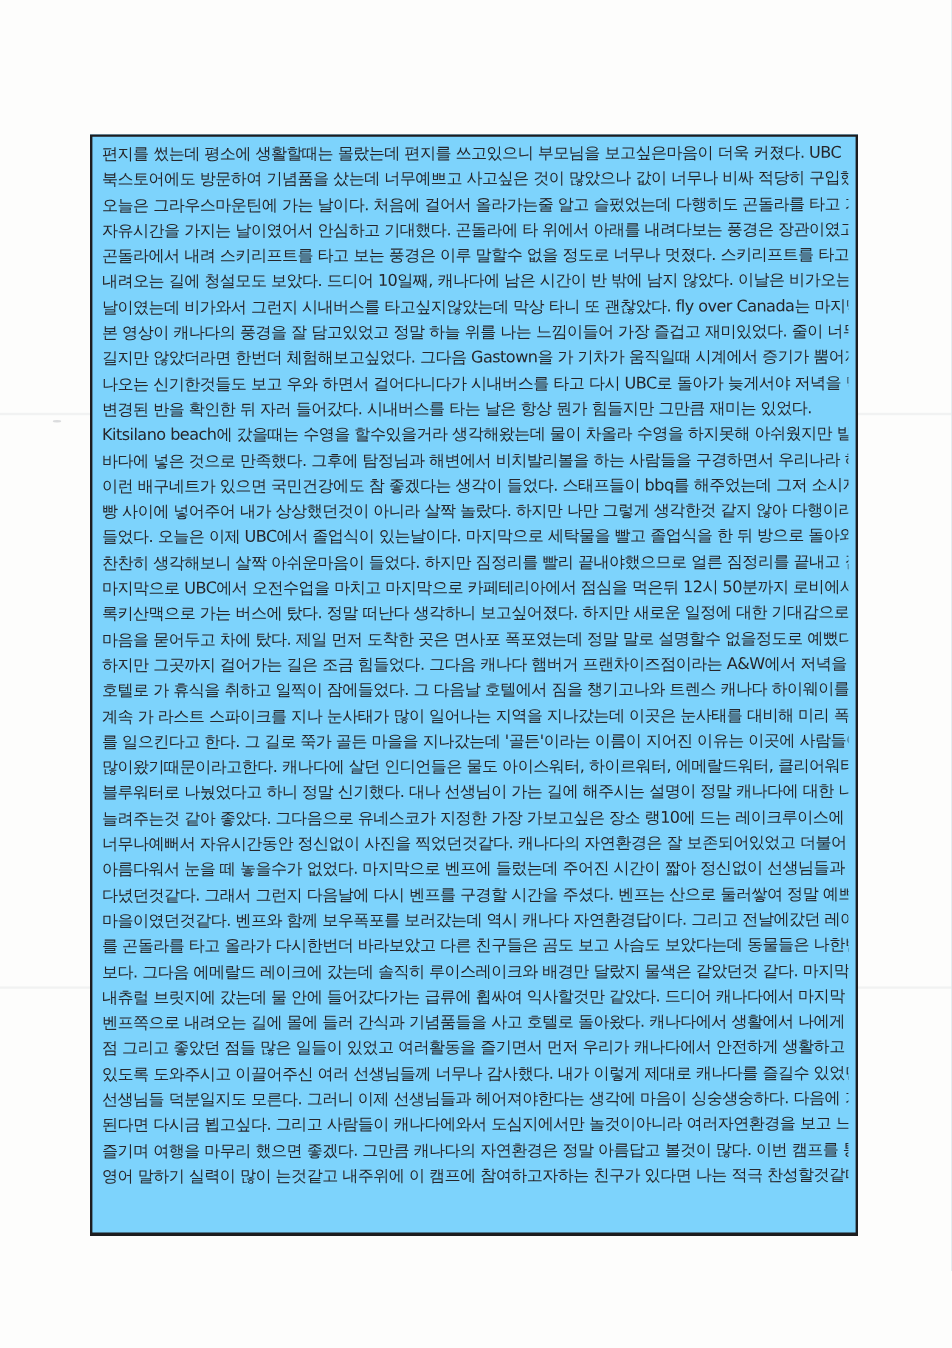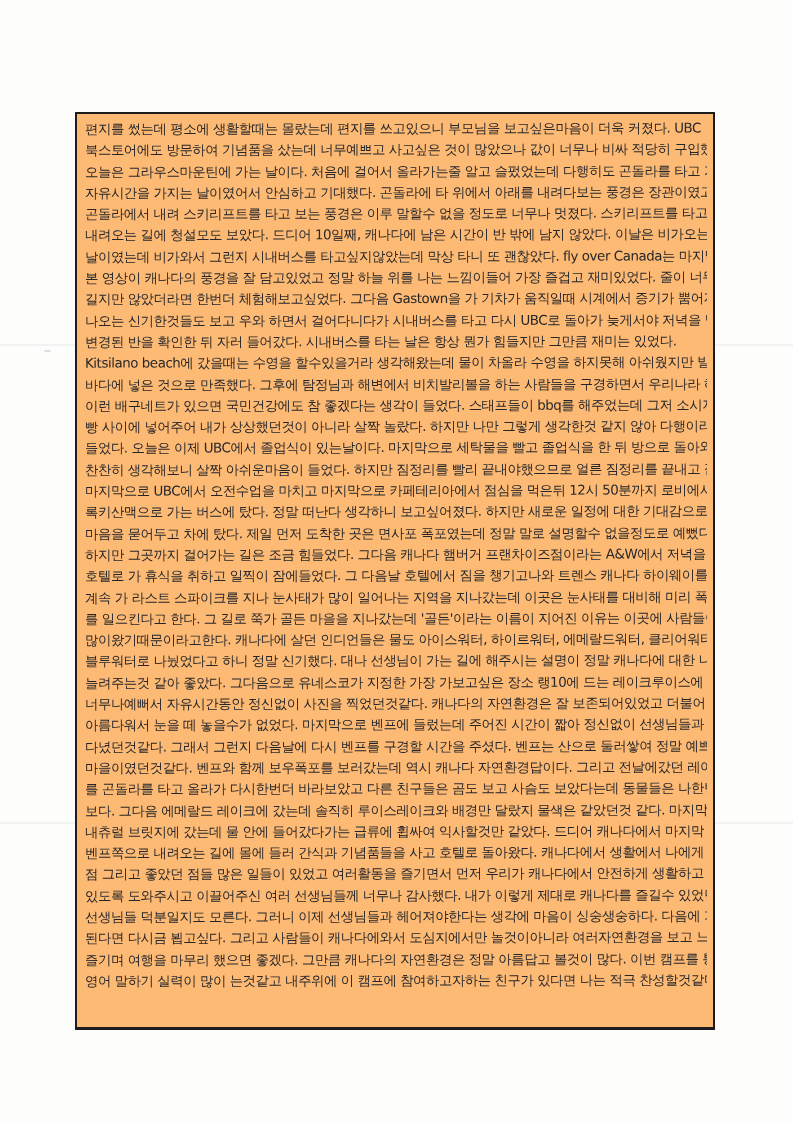--- a/index.html
+++ b/index.html
@@ -36,21 +36,21 @@
   
   .letter-box {
     position: absolute;
     left: 75px;
     top: 112px;
     width: 640px;
     height: 918px;
     box-sizing: border-box;
     border: 2px solid #1d1d1f;
     border-bottom-width: 3px;
-    background: #fdba74;
+    background: #7dd3fc;
     padding: 4px 6px 0 8px;
     overflow: hidden;
   }
   .hand-line {
     font-size: 13.4px;
     line-height: 21.3px;
     letter-spacing: -0.45px;
     white-space: nowrap;
     overflow: hidden;
     color: #26262a;

